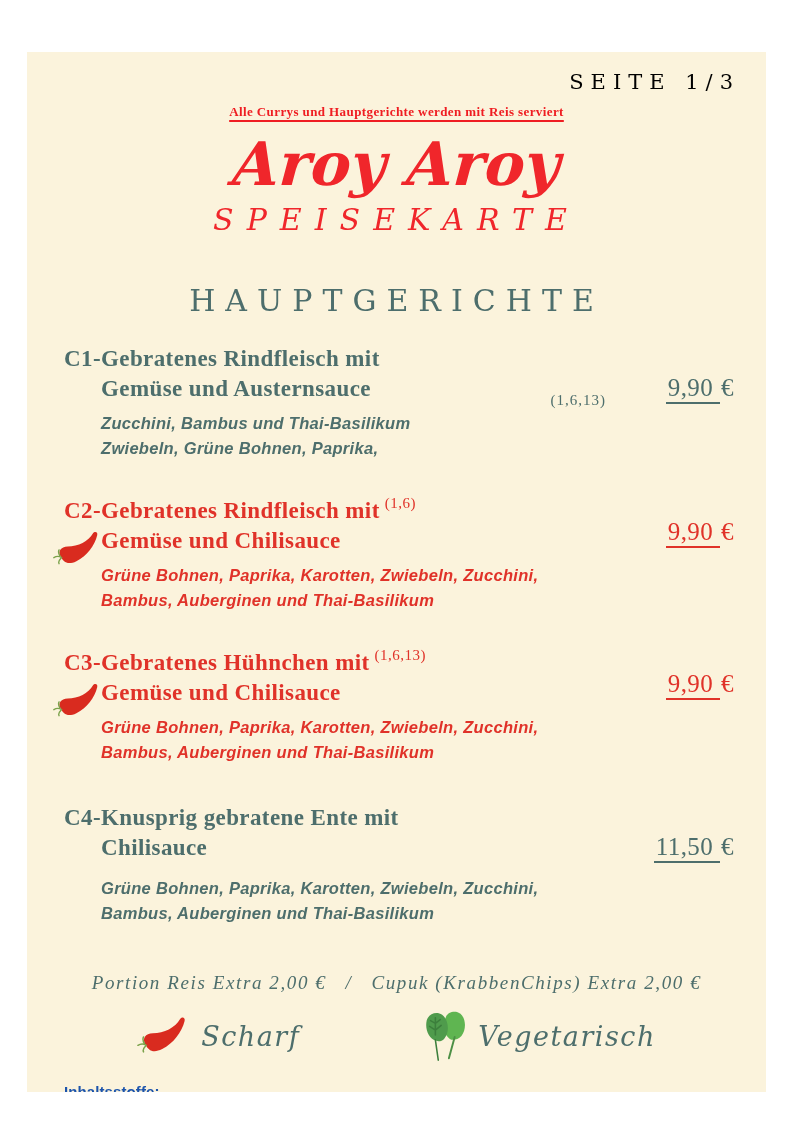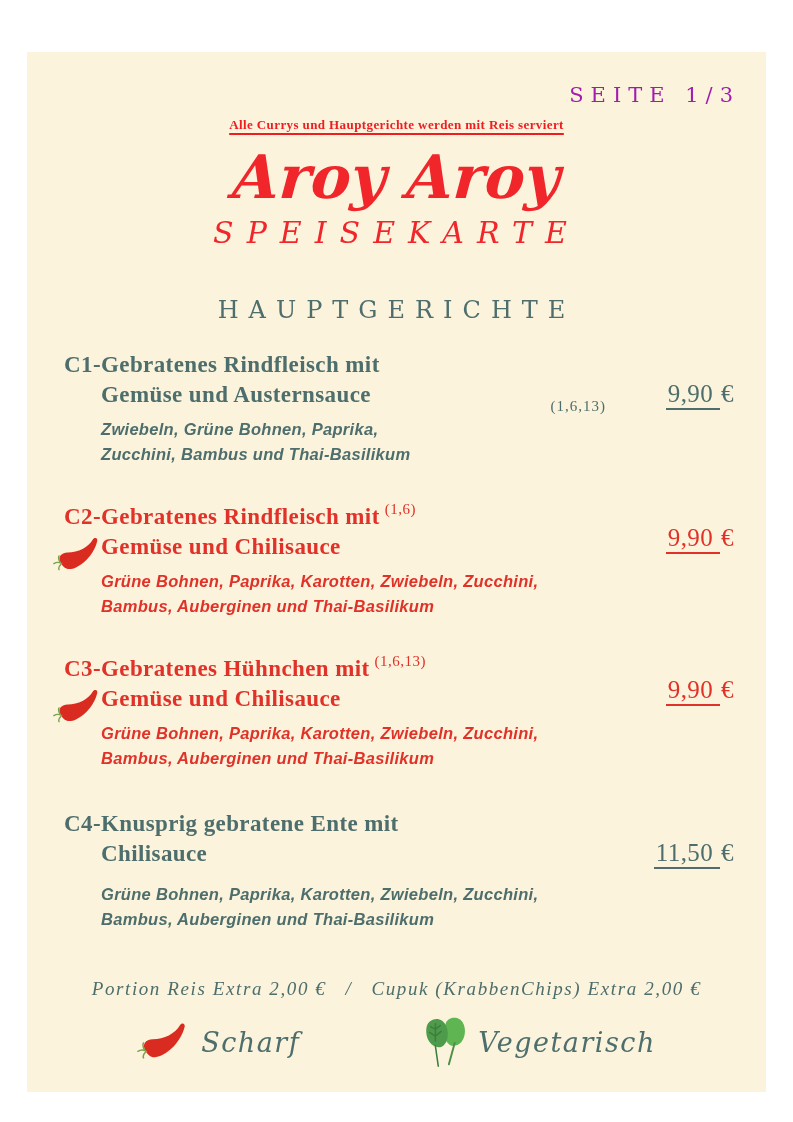--- a/index.html
+++ b/index.html
@@ -6,22 +6,22 @@
   body{
     width:793px;height:1122px;background:#ffffff;position:relative;
     font-family:"Liberation Serif", serif;
     -webkit-font-smoothing:antialiased;
   }
   .page{
     position:absolute;left:27px;top:52px;width:739px;height:1040px;
     background:#fbf3dc;overflow:hidden;
   }
   .seite{
-    text-align:right;padding:31px 26px 0 0;
-    font-size:21px;letter-spacing:7px;color:#a21caf;
+    text-align:right;padding:18px 26px 0 0;
+    font-size:21px;letter-spacing:7px;color:#000000;
     font-family:"DejaVu Serif", serif;
   }
   .notice{
     text-align:center;margin-top:10px;
     font-size:13px;font-weight:bold;color:#ef1d22;
     text-decoration:underline;text-underline-offset:4px;text-decoration-thickness:1.5px;
     letter-spacing:0.4px;
   }
   .title{
     text-align:center;margin-top:6px;line-height:76px;
@@ -29,21 +29,21 @@
     font-size:60px;color:#f0262b;transform:skewX(-4deg);
   }
   .subtitle{
     text-align:center;margin-top:0px;
     font-family:"DejaVu Serif", serif;font-style:italic;
     font-size:30px;letter-spacing:13px;color:#f0262b;
   }
   .section{
     text-align:center;margin:46px 0 26px 0;
     font-family:"DejaVu Serif", serif;
-    font-size:24px;letter-spacing:10px;color:#4d6e6c;
+    font-size:30px;letter-spacing:10px;color:#4d6e6c;
   }
   .items{margin:12px 32px 0 37px;}
   .item{position:relative;margin-bottom:27px;}
   .item.teal{color:#4d6e6c;}
   .item.red{color:#e03229;}
   .head{font-size:23px;font-weight:bold;line-height:30px;letter-spacing:0.4px;}
   .code{display:inline-block;width:37px;}
   .line2{margin-left:37px;}
   .sup{font-size:15px;vertical-align:10px;font-weight:normal;letter-spacing:0.5px;margin-left:5px;}
   .price{position:absolute;top:29px;right:0;font-size:25px;font-weight:500;white-space:nowrap;}
@@ -97,22 +97,22 @@
   <div class="items">
 
     <div class="item teal">
       <div class="head">
         <div><span class="code">C1-</span><span>Gebratenes Rindfleisch mit</span></div>
         <div class="line2">Gemüse und Austernsauce</div>
         <span class="allergen">(1,6,13)</span>
         <span class="price"><span class="num">9,90</span><span class="cur">€</span></span>
       </div>
       <div class="desc">
+        <div>Zucchini, Bambus und Thai-Basilikum</div>
         <div>Zwiebeln, Grüne Bohnen, Paprika,</div>
-        <div>Zucchini, Bambus und Thai-Basilikum</div>
       </div>
     </div>
 
     <div class="item red">
       <span class="chili-badge">
         <svg viewBox="0 0 60 44" width="52" height="42">
           <path d="M9,31 C5,25 9,19 17,19 C29,19 41,13 46,4 C48,1 52,2 51,6 C48,18 39,30 27,36 C17,41 12,37 9,31 Z" fill="#d92b1f"></path>
           <path d="M10,32 C7,30 4,30 1,32 M8,30 C6,27 6,25 7,23 M9,33 C7,35 6,37 7,39" stroke="#7aa24a" stroke-width="1.6" fill="none" stroke-linecap="round"></path>
         </svg>
       </span>

